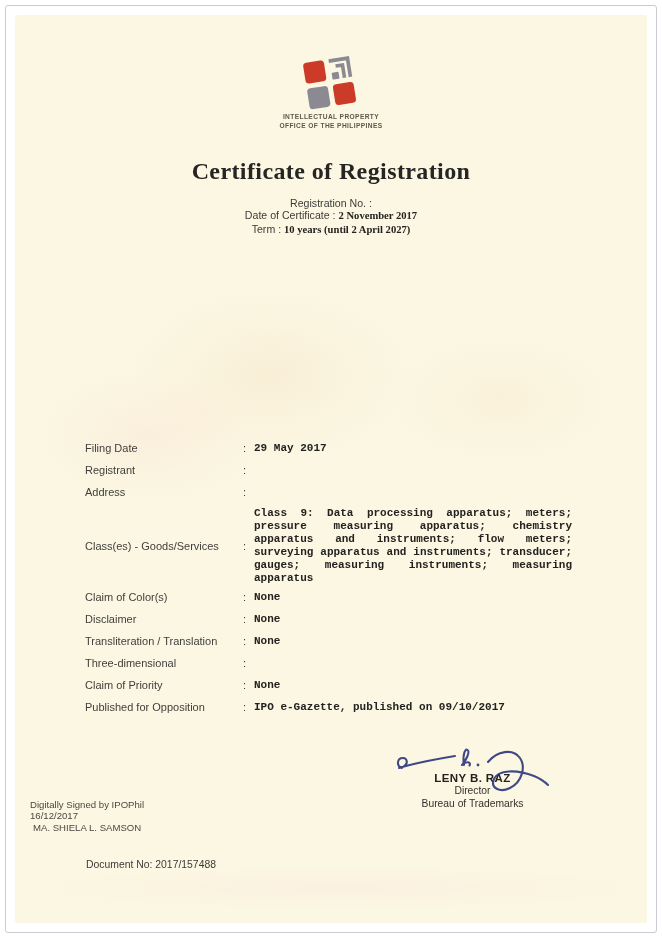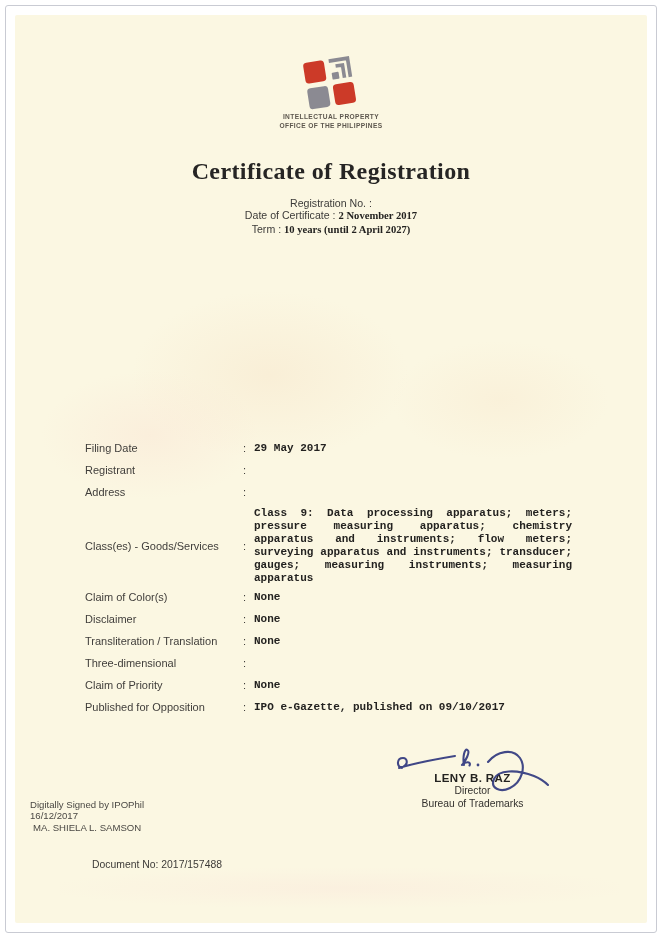--- a/index.html
+++ b/index.html
@@ -125,21 +125,21 @@
     position: absolute;
     left: 30px; top: 799px;
     font-size: 9.6px;
     line-height: 11.4px;
     color: #4a4844;
   }
   .digisign .d3 { padding-left: 3px; }
 
   .docno {
     position: absolute;
-    left: 92px; top: 859px;
+    left: 86px; top: 859px;
     font-size: 10.4px;
     color: #3d3b38;
   }
 </style>
 </head>
 <body>
 
 <div class="canvas">
   <div class="page-frame"></div>
   <div class="paper"></div>

